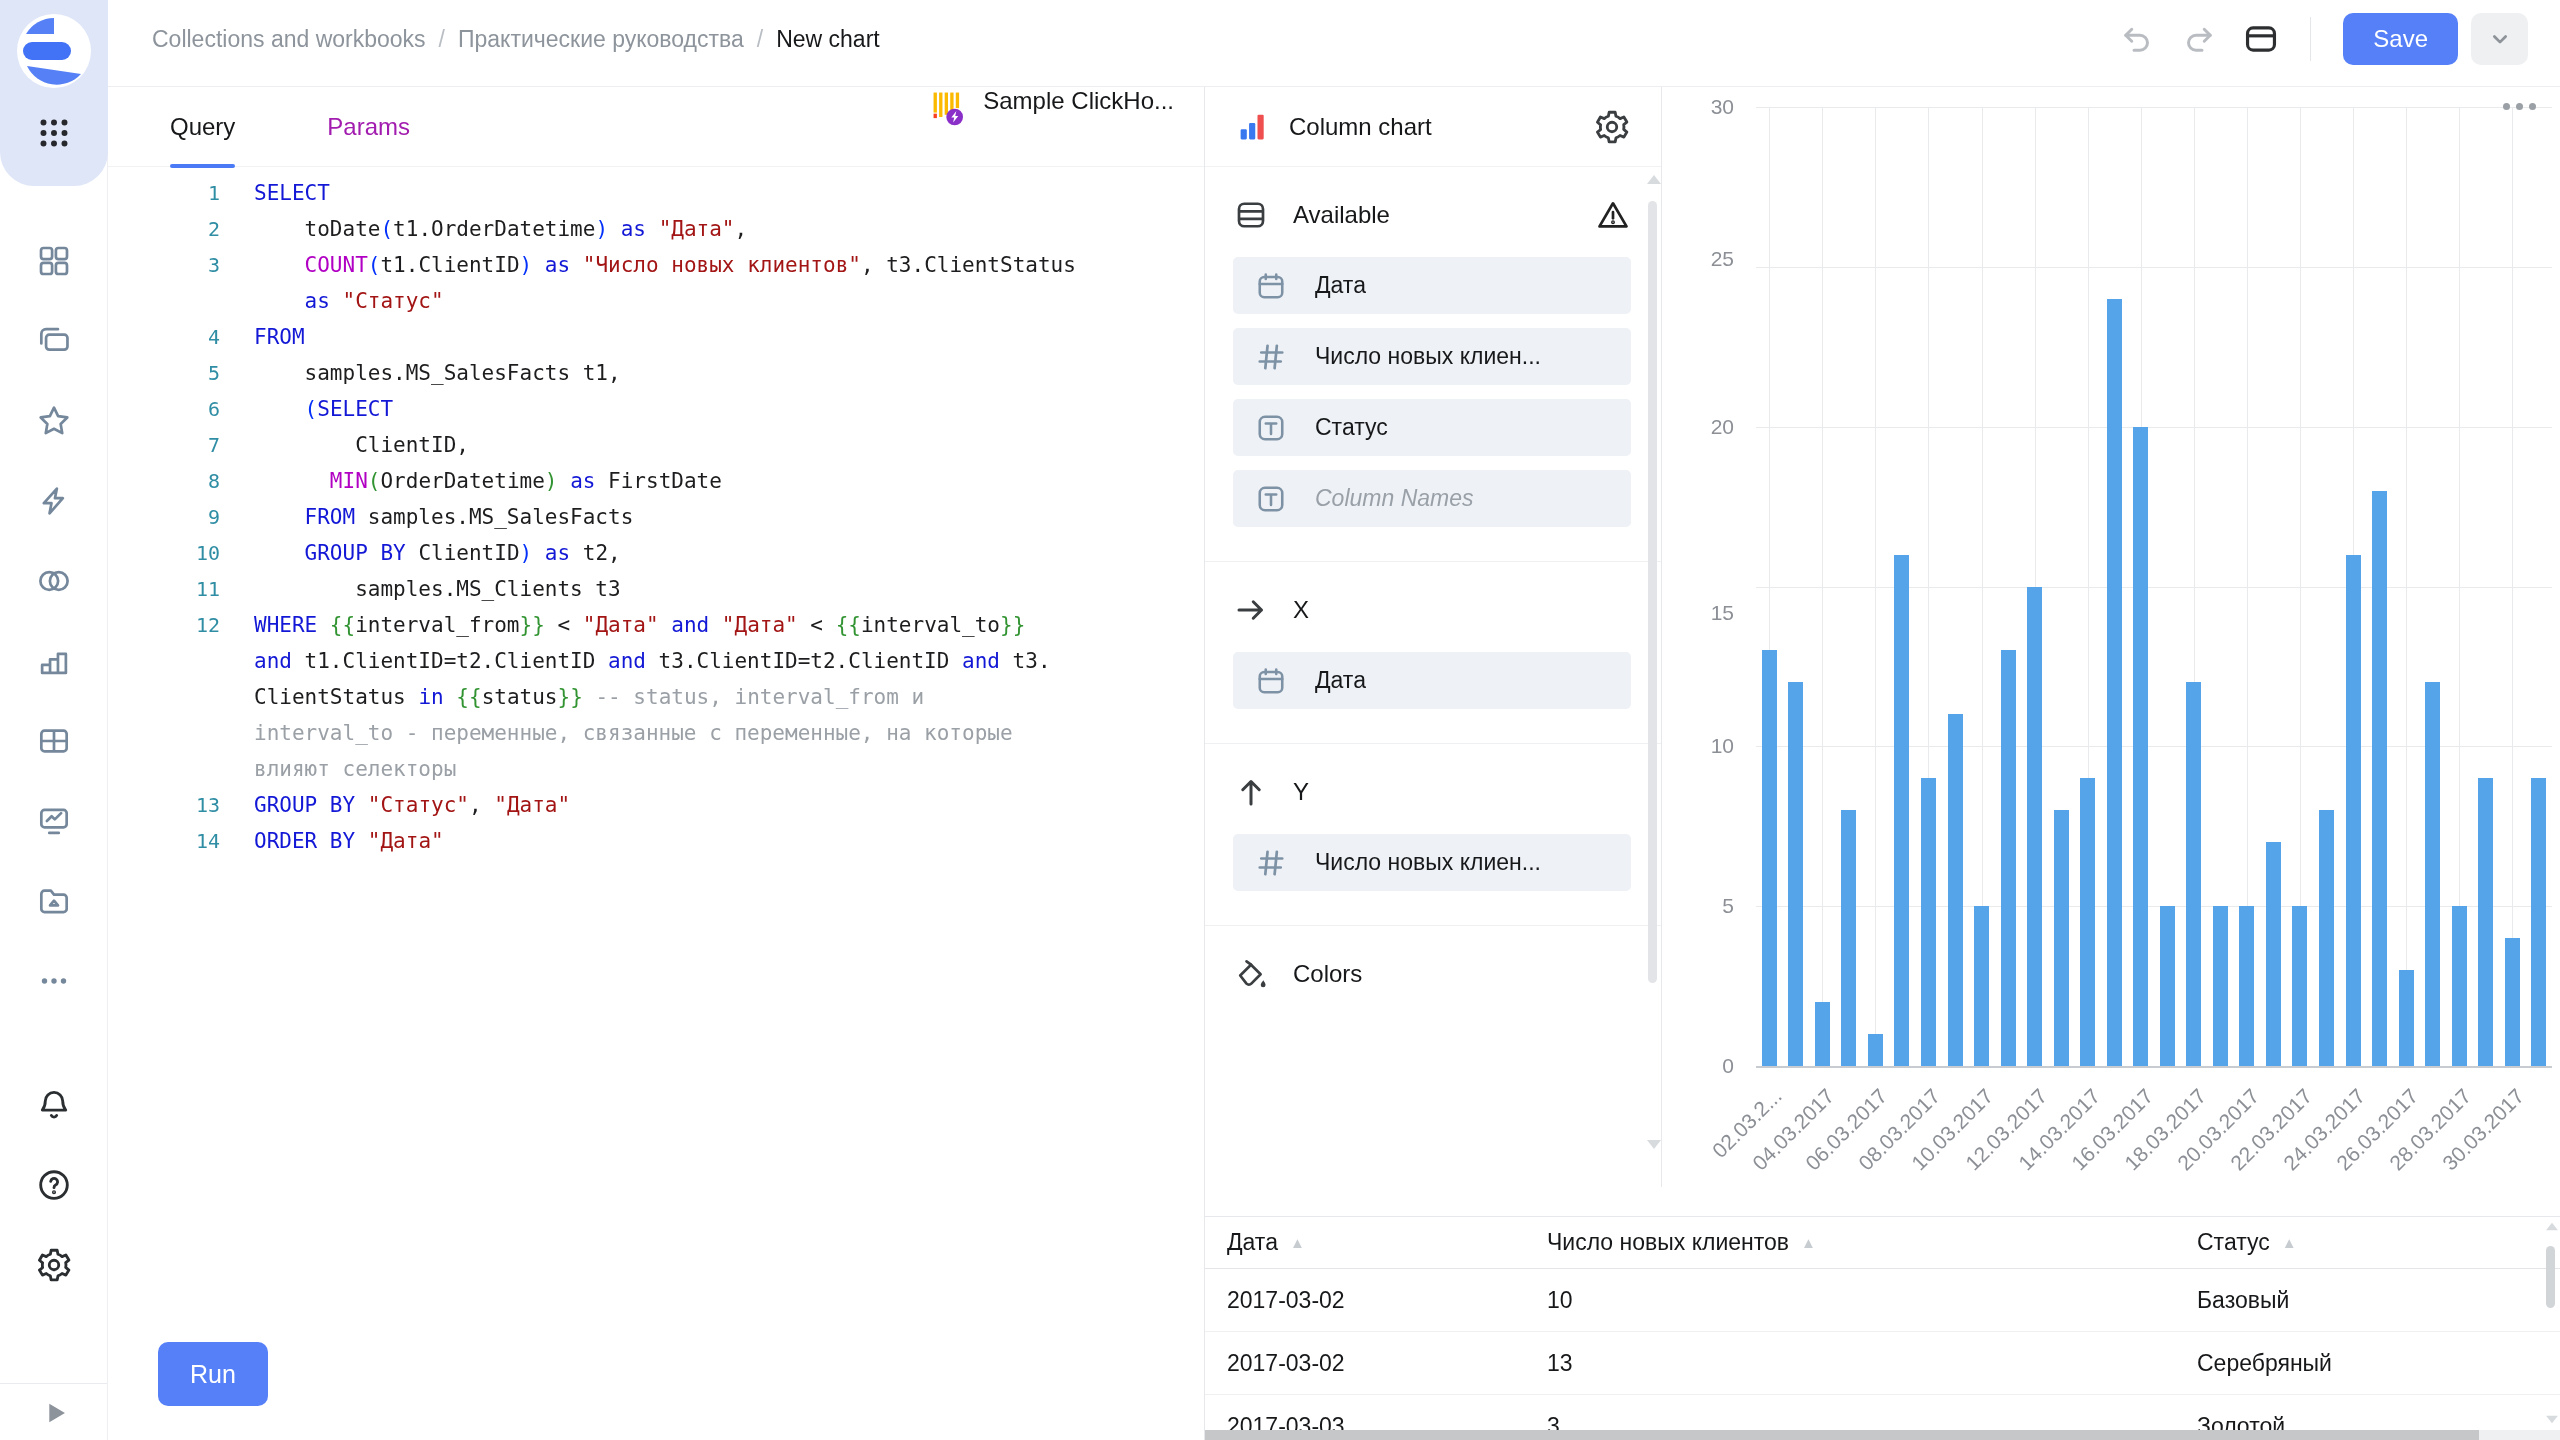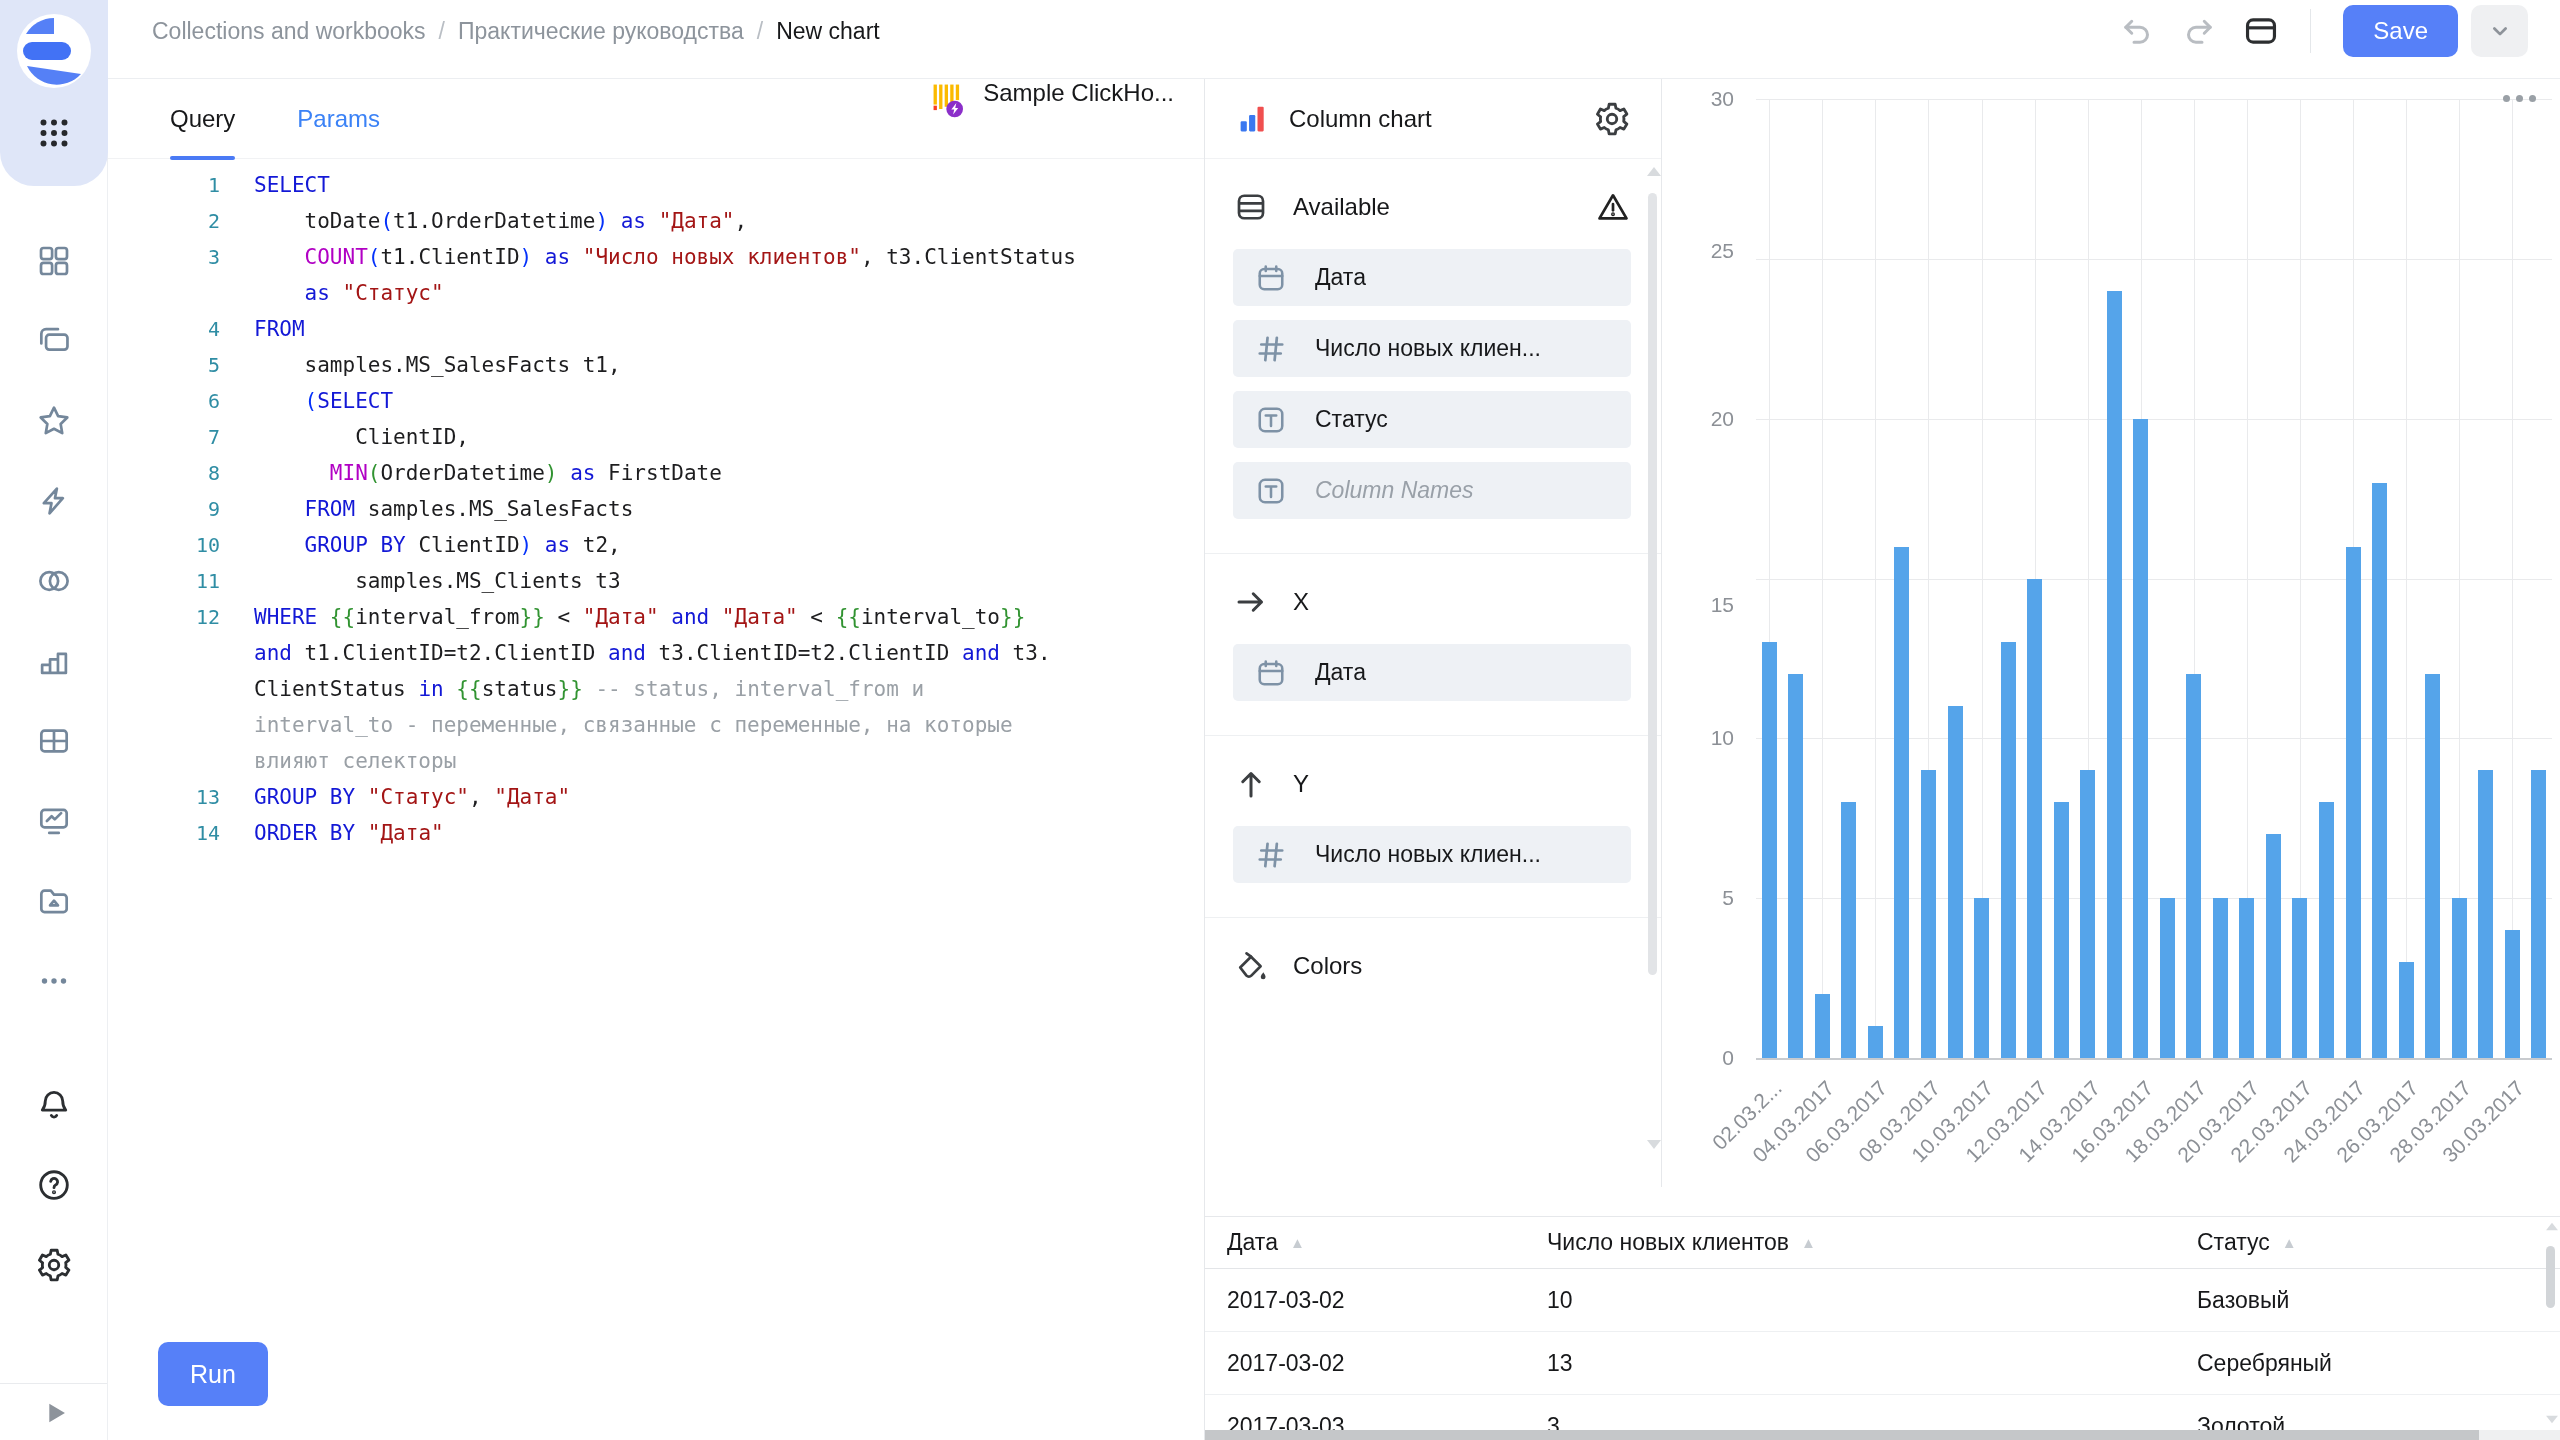--- a/index.html
+++ b/index.html
@@ -12,37 +12,37 @@
   .side-blob { position:absolute; top:0; left:0; width:108px; height:186px; background:#dfe6f8; border-radius:0 0 34px 34px; }
   .logo { position:absolute; top:12px; left:15px; width:78px; height:78px; }
   .apps-grid { position:absolute; top:112px; left:33px; width:42px; height:42px; color:#26282b; }
   .side-icon { position:absolute; left:35px; width:38px; height:38px; color:#74879b; display:flex; align-items:center; justify-content:center; cursor:pointer; }
   .side-icon.dark { color:#2b2e31; }
   .side-divider { position:absolute; left:0; bottom:56px; width:100%; border-top:1px solid #e9ebee; }
   .side-play { position:absolute; left:38px; bottom:10px; width:34px; height:34px; color:#8d939b; }
 
   
   .main { flex:1; display:flex; flex-direction:column; min-width:0; }
-  .topbar { height:79px; flex:none; display:flex; align-items:center; padding:0 32px 16px 44px; border-bottom:1px solid #eceef1; }
+  .topbar { height:79px; flex:none; display:flex; align-items:center; padding:0 32px 16px 44px; border-bottom:1px solid #eceef1;margin-top:8px; }
   .crumbs { display:flex; align-items:center; gap:13px; font-size:23px; color:#8d949c; }
   .crumb-sep { color:#b9bec4; }
   .crumb-current { color:#17181a; }
   .topbar-actions { margin-left:auto; display:flex; align-items:center; }
   .tb-icon { width:46px; height:46px; display:flex; align-items:center; justify-content:center; margin-left:16px; cursor:pointer; }
   .tb-divider { width:1px; height:44px; background:#e4e7ea; margin:0 8px 0 26px; }
   .save-btn { margin-left:24px; height:52px; padding:0 30px; background:#5680f8; color:#fff; font-size:24px; border:none; border-radius:10px; cursor:pointer; font-family:inherit; }
   .save-caret { margin-left:13px; width:57px; height:52px; background:#eff0f2; border-radius:10px; display:flex; align-items:center; justify-content:center; cursor:pointer; }
 
   
   .content { flex:1; display:flex; min-height:0; }
   .query-panel { width:1096px; flex:none; display:flex; flex-direction:column; position:relative; }
   .qp-header { height:80px; flex:none; display:flex; padding:0 30px 0 62px; border-bottom:1px solid #f1f2f4; }
   .tab { font-size:24px; height:80px; display:flex; align-items:center; position:relative; cursor:pointer; }
   .tab.active::after { content:""; position:absolute; left:0; right:0; bottom:-1px; height:4px; border-radius:3px; background:#4a7af5; }
-  .tab.inactive { color:#3b82f6; margin-left:62px; }
+  .tab.inactive { color:#a21caf; margin-left:92px; }
   .qp-conn { margin-left:auto; display:flex; align-items:flex-start; gap:15px; font-size:24px; color:#17181a; cursor:pointer; }
 
   
   .code { flex:1; padding-top:8px; font-family:"DejaVu Sans Mono", monospace; font-size:21px; overflow:hidden; }
   .code-row { display:flex; height:36px; line-height:36px; white-space:pre; }
   .code-num { width:112px; flex:none; text-align:right; color:#2f8da4; font-size:20px; }
   .code-text { padding-left:34px; color:#1d1d1f; }
   .tk-kw  { color:#1318d6; }
   .tk-fn  { color:#b100c4; }
   .tk-str { color:#a31515; }

